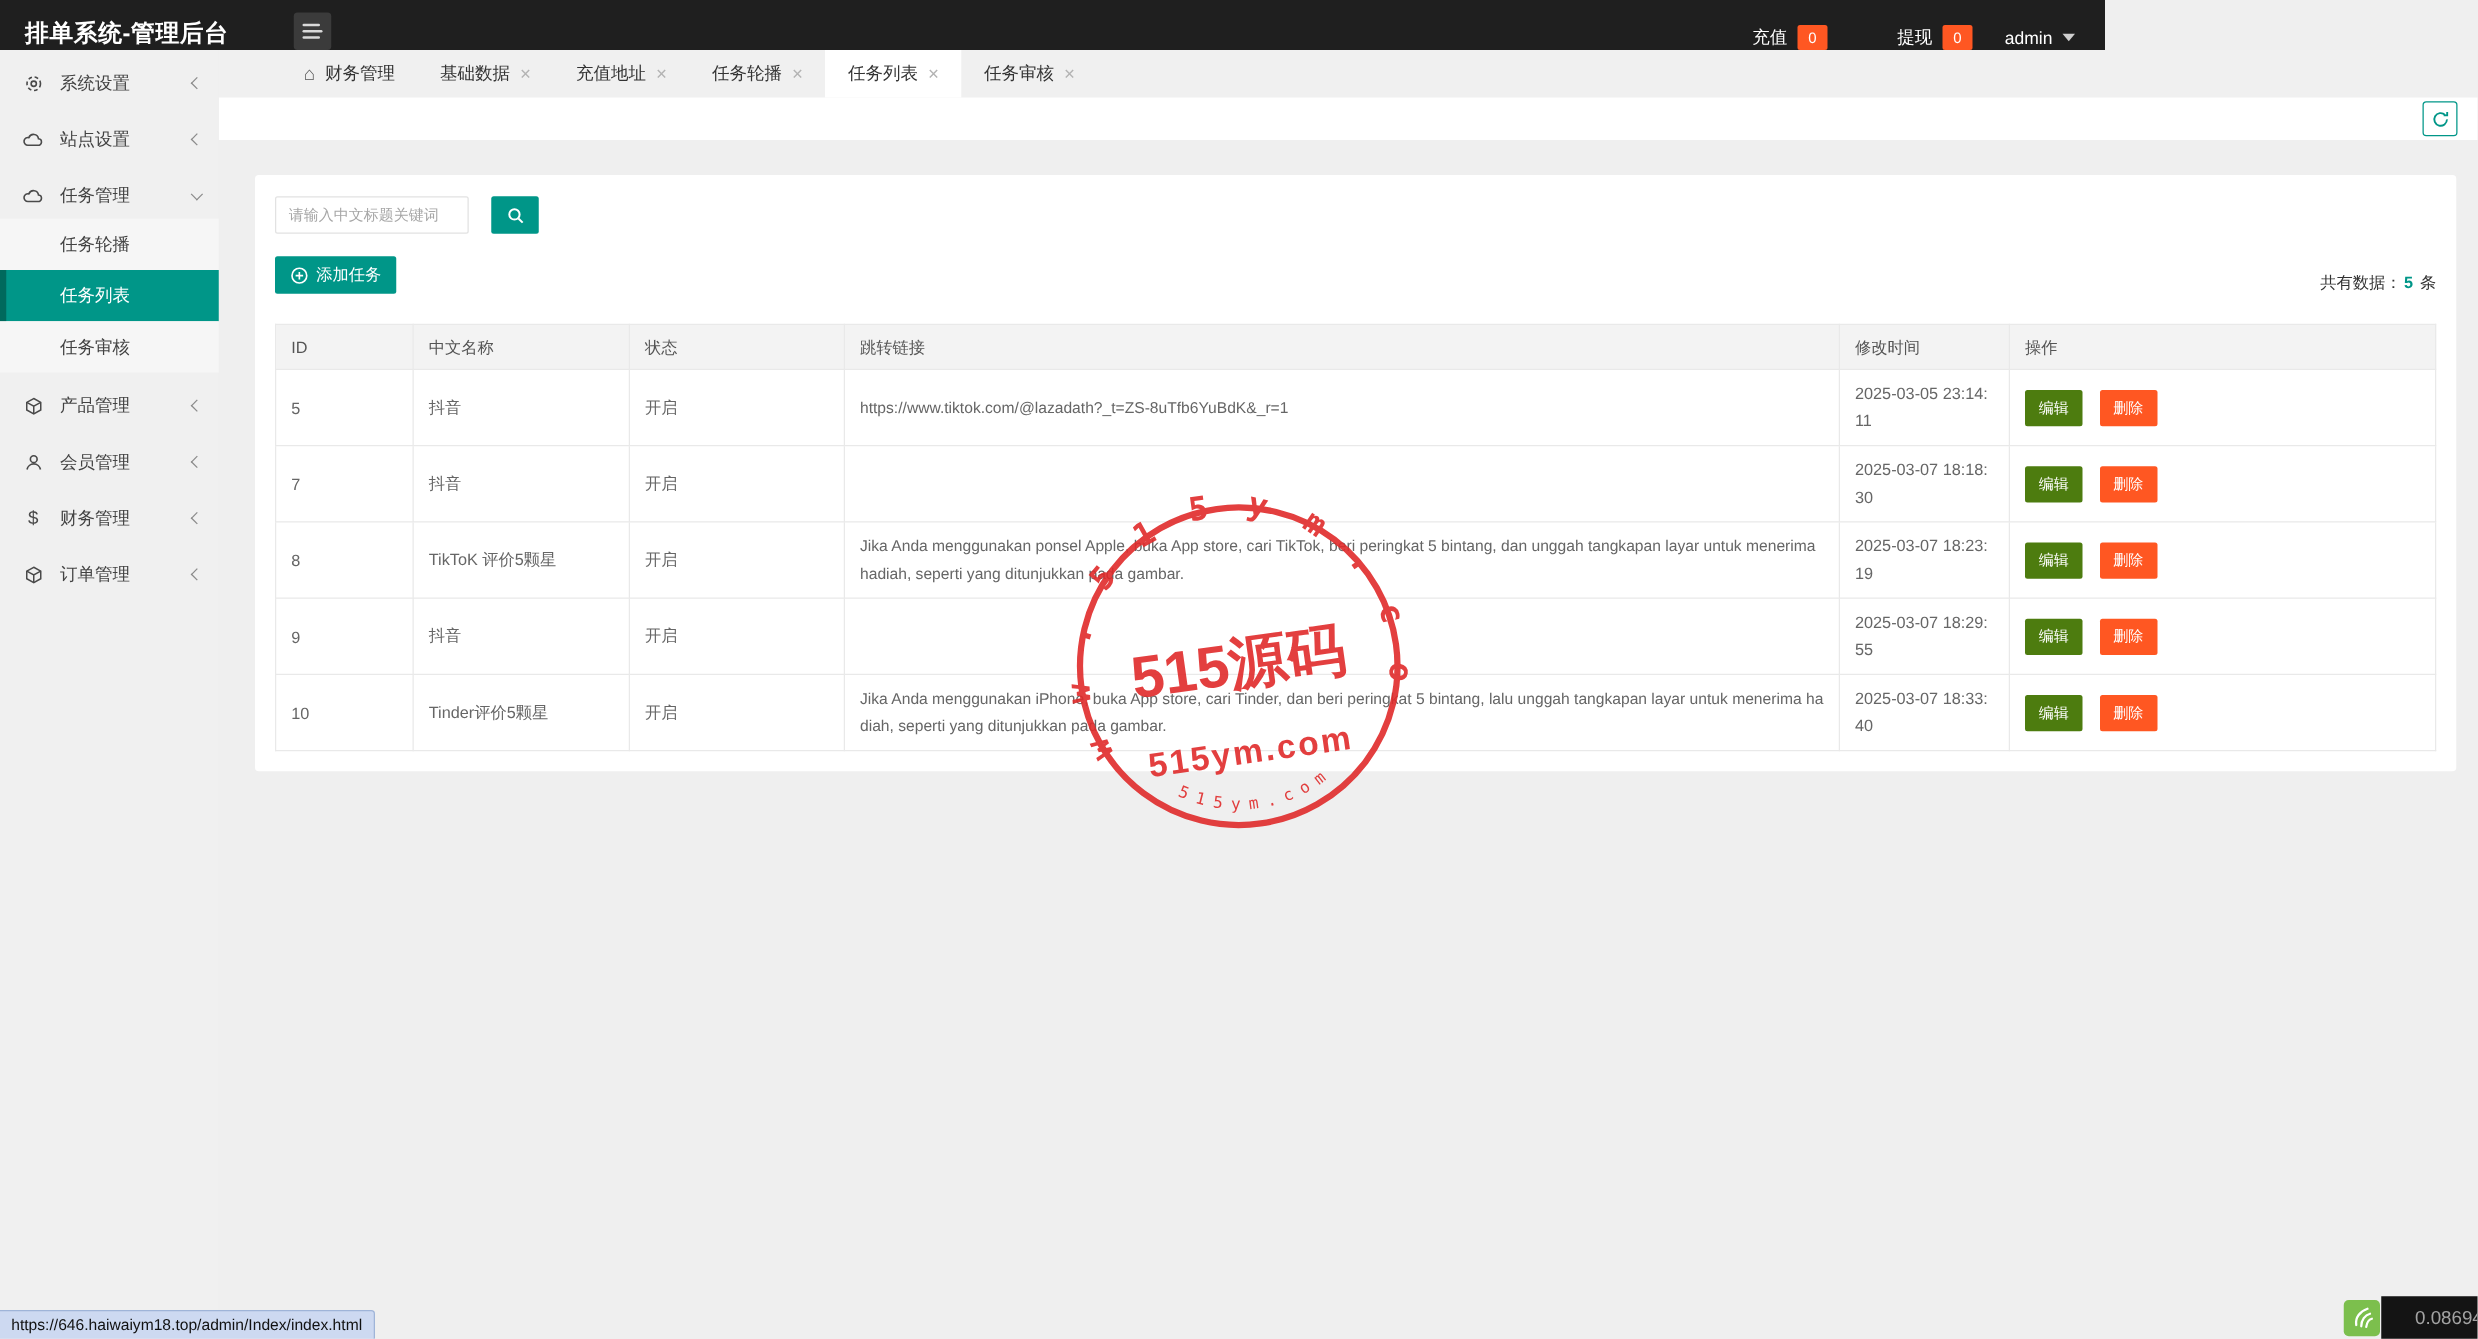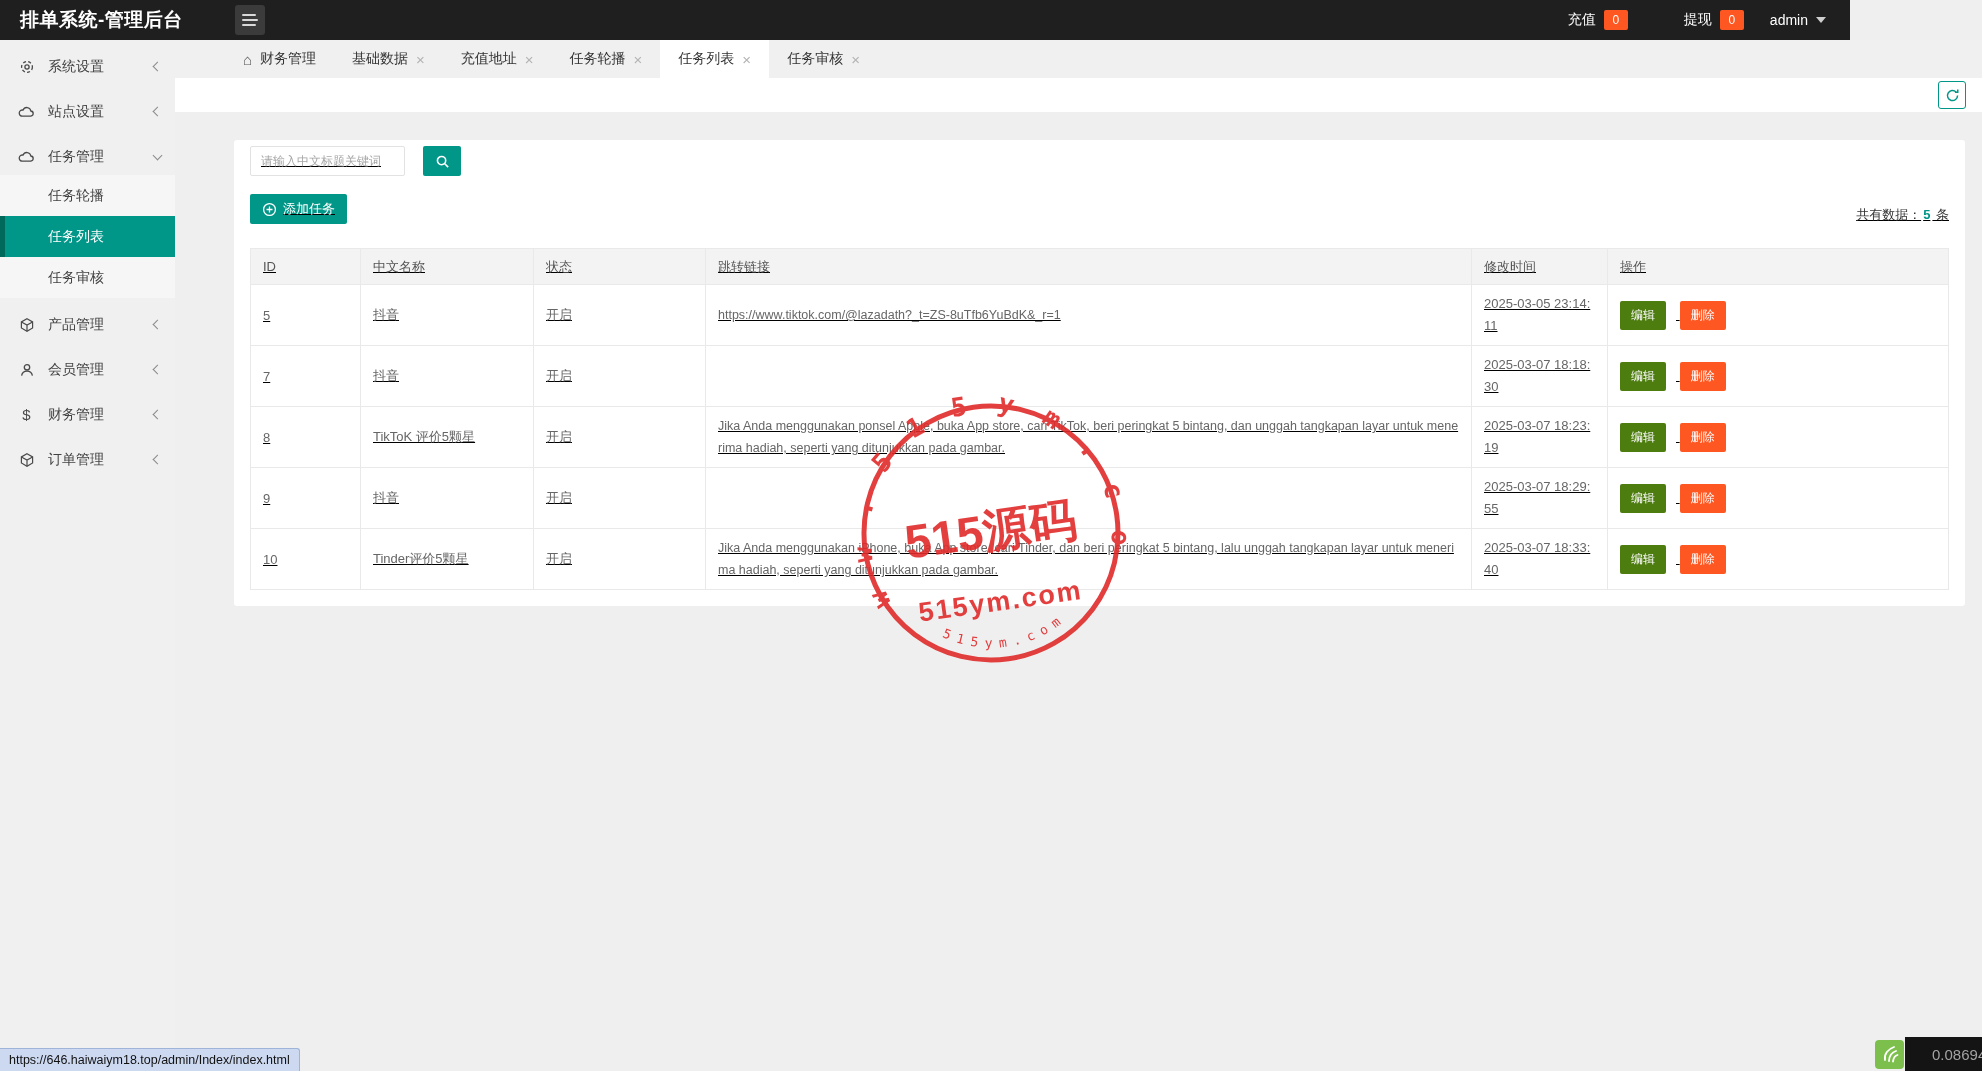--- a/index.html
+++ b/index.html
@@ -1,21 +1,21 @@
 <!DOCTYPE html>
 <html><head>
 <meta charset="utf-8">
 <style>
   * { margin:0; padding:0; box-sizing:border-box; }
   html,body { width:1982px; height:1071px; overflow:hidden;
     font-family:"Liberation Sans","DejaVu Sans",sans-serif; background:#efefef; }
 
   
-  .header { position:absolute; left:0; top:0; width:1850px; height:40px;
-    background:#1f1f1f; display:flex; align-items:center; z-index:30; }
+  .header { position:absolute; left:0; top:0; width:1684px; height:40px;
+    background:#1f1f1f; display:flex; align-items:flex-end; z-index:30; }
   .logo { width:175px; padding-left:20px; color:#fff; font-size:19px; font-weight:bold;
     letter-spacing:.5px; white-space:nowrap; }
   .burger { width:30px; height:30px; margin-left:60px; background:#3b3b3b; border-radius:3px;
     display:flex; flex-direction:column; justify-content:center; gap:3px; padding:0 7px; cursor:pointer; }
   .burger i { display:block; height:2px; background:#d9d9d9; border-radius:1px; }
   .burger i:nth-child(1){width:14px}.burger i:nth-child(2){width:16px}.burger i:nth-child(3){width:14px}
   .header-right { margin-left:auto; display:flex; align-items:center; gap:26px; padding-right:24px; }
   .h-link { display:flex; align-items:center; gap:8px; color:#fff; font-size:14px; cursor:pointer;margin-left:30px; }
   .badge { min-width:24px; height:20px; background:#ff5722; color:#fff; font-size:12px;
     border-radius:2px; display:flex; align-items:center; justify-content:center; padding:0 6px; }
@@ -46,21 +46,21 @@
   .tab { display:flex; align-items:center; gap:8px; padding:0 18px; font-size:14px; color:#333;
     cursor:pointer; white-space:nowrap; }
   .tab .x { color:#b3b3b3; font-size:15px; line-height:1; cursor:pointer; }
   .tab.active { background:#fff; }
   .home-ico { font-size:15px; color:#555; line-height:1; }
 
   .toolstrip { height:34px; background:#fff; position:relative; }
   .refresh-btn { position:absolute; right:16px; top:3px; width:28px; height:28px; background:#fff;
     border:1px solid #009688; border-radius:3px; display:flex; align-items:center; justify-content:center; cursor:pointer; }
 
-  .card { margin:28px 17px 0 59px; background:#fff; border-radius:3px; padding:6px 16px 16px 16px;text-decoration:underline; }
+  .card { margin:28px 17px 0 29px; background:#fff; border-radius:3px; padding:17px 16px 16px 16px; }
 
   .search-row { display:flex; align-items:center; }
   .search-input { width:155px; height:30px; border:1px solid #e2e2e2; border-radius:2px;
     padding:0 10px; font-size:12px; color:#333; outline:none; }
   .search-input::placeholder { color:#a6a6a6; }
   .search-btn { width:38px; height:30px; margin-left:18px; background:#009688; border:none;
     border-radius:2px; display:flex; align-items:center; justify-content:center; cursor:pointer; }
 
   .action-row { margin-top:18px; display:flex; align-items:flex-end; justify-content:space-between; }
   .add-btn { height:30px; padding:0 12px; background:#009688; color:#fff; font-size:13px; border:none;

